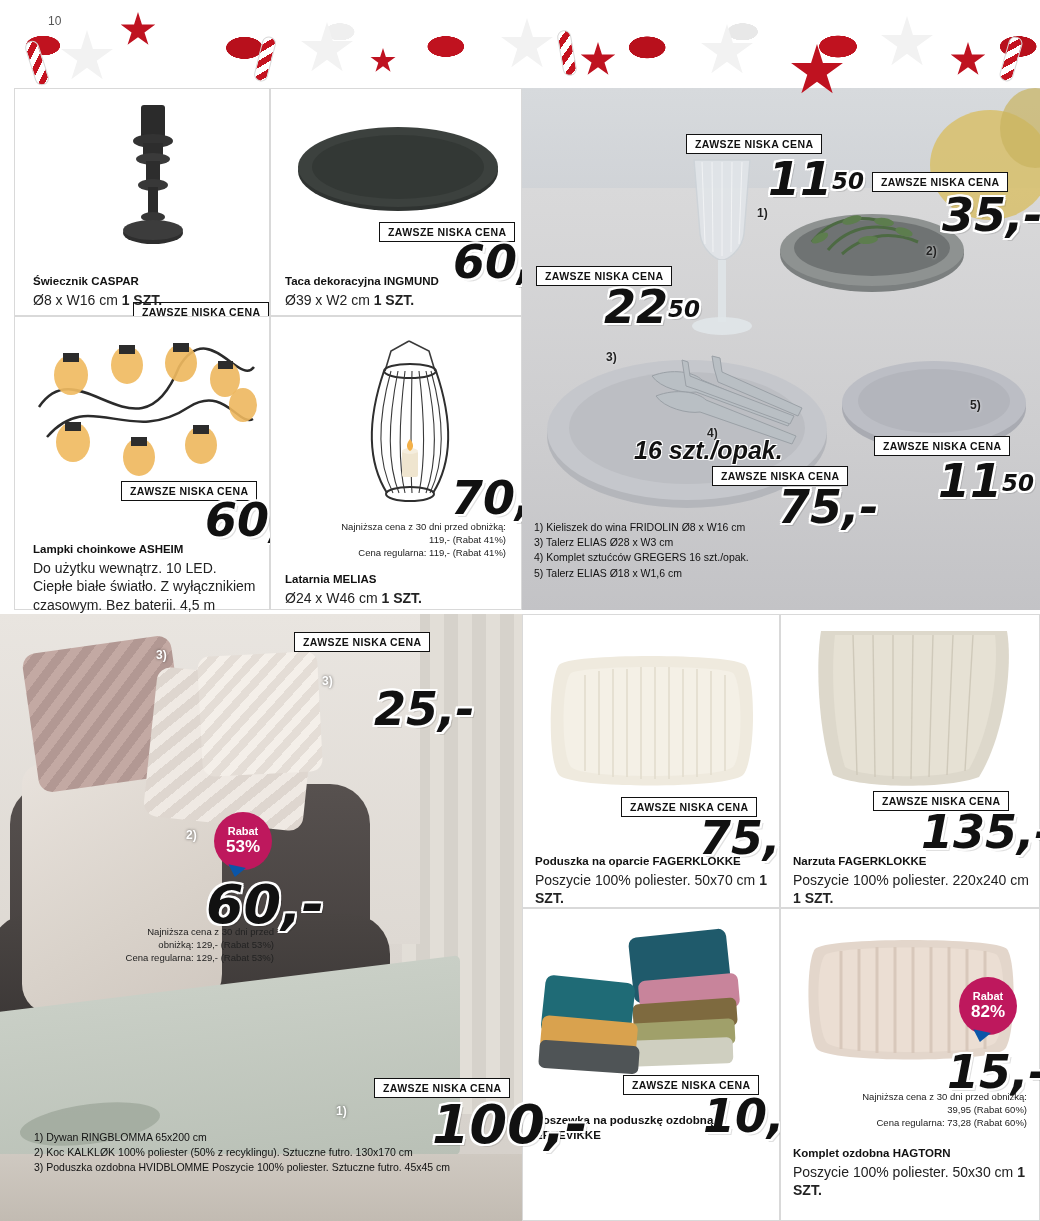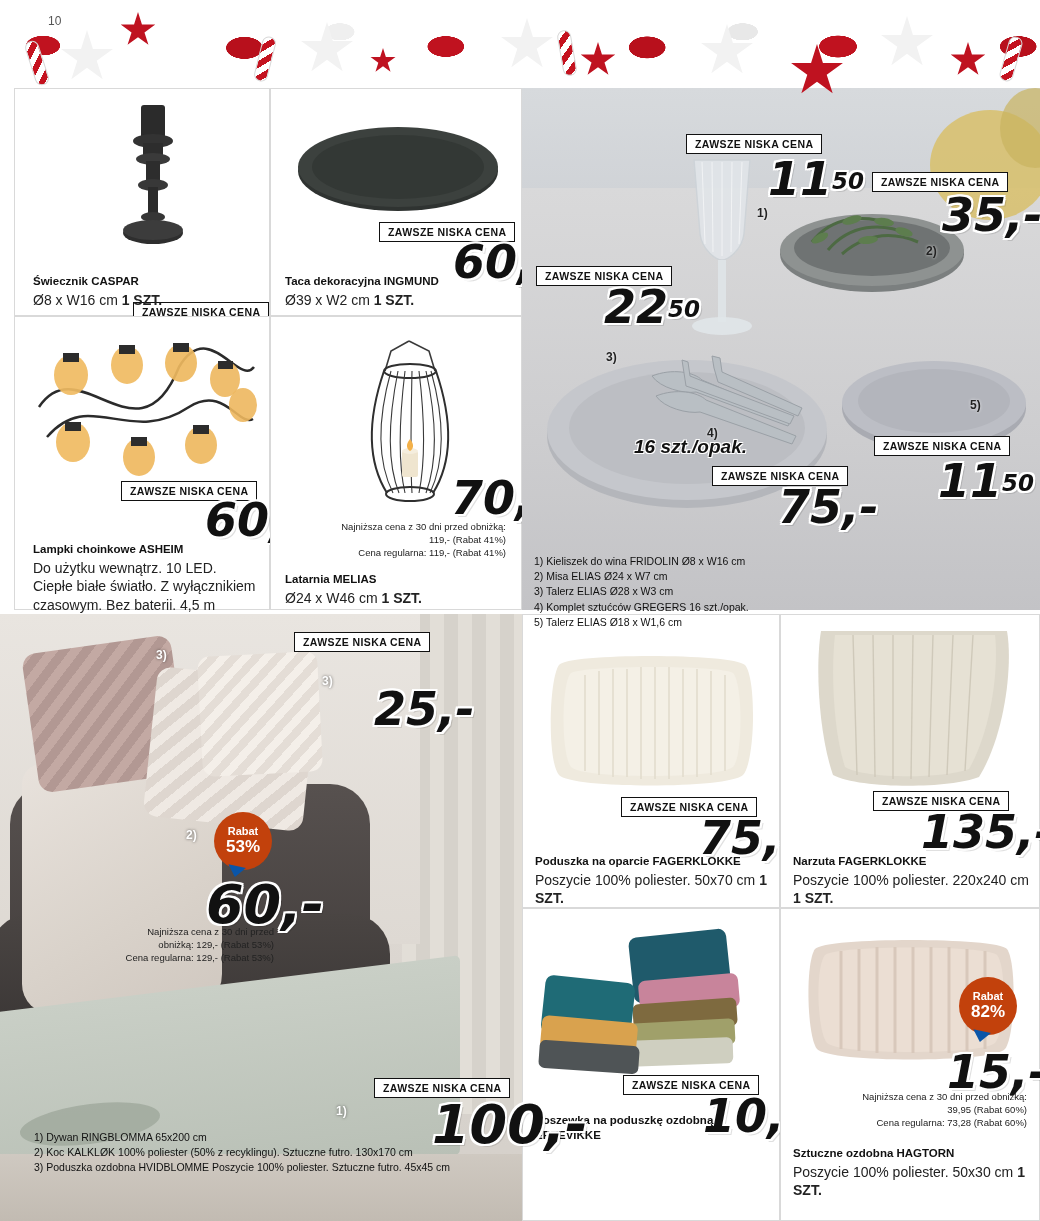--- a/index.html
+++ b/index.html
@@ -99,21 +99,21 @@
   .price .int { font-size: 46px; }
   .price .sup { font-size: 23px; vertical-align: super; }
   .price .dash { font-size: 46px; }
   .price.big .int { font-size: 54px; }
   .price.big .dash { font-size: 54px; }
 
   
   .rabat {
     width: 58px; height: 58px;
     border-radius: 50%;
-    background: #c2410c;
+    background: #be185d;
     color: #fff;
     display: flex; flex-direction: column;
     align-items: center; justify-content: center;
     font-size: 11px; font-weight: bold;
     line-height: 1.05;
     position: relative;
   }
   .rabat .pct { font-size: 17px; }
   .rabat:after {
     content: "";
@@ -139,21 +139,21 @@
     text-shadow: 0 0 3px rgba(0,0,0,.6);
   }
   .numtag.dark { color: #222; text-shadow: 0 0 3px rgba(255,255,255,.8); }
 
   
   .photo { position: absolute; overflow: hidden; }
 
   .legend { font-size: 10.5px; line-height: 1.45; color: #111; }
 
   .sixteen {
-    font-size: 19px; font-weight: bold; font-style: italic; color: #111;
+    font-size: 25px; font-weight: bold; font-style: italic; color: #111;
     text-shadow: 1px 1px 0 #fff, -1px -1px 0 #fff, 1px -1px 0 #fff, -1px 1px 0 #fff;
   }
 </style>
 </head>
 <body>
 
 <div class="page-num">10</div>
 
 <div class="garland">
   <div class="band"></div>
@@ -371,23 +371,22 @@
 <div class="znc" style="position:absolute; left:712px; top:466px; z-index:10;">ZAWSZE NISKA CENA</div>
 <div class="price" style="position:absolute; left:778px; top:486px; z-index:10;">
   <span class="int">75</span><span class="dash">,-</span>
 </div>
 
 <div class="znc" style="position:absolute; left:874px; top:436px; z-index:10;">ZAWSZE NISKA CENA</div>
 <div class="price" style="position:absolute; left:938px; top:460px; z-index:10;">
   <span class="int">11</span><span class="sup">50</span>
 </div>
 
-<div class="legend" style="position:absolute; left:534px; top:554px; width:400px; z-index:11;">
+<div class="legend" style="position:absolute; left:534px; top:520px; width:400px; z-index:11;">
   <div>1) Kieliszek do wina FRIDOLIN Ø8 x W16 cm</div>
-  <div>2) Misa ELIAS Ø24 x W7 cm</div>
   <div>3) Talerz ELIAS Ø28 x W3 cm</div>
   <div>4) Komplet sztućców GREGERS 16 szt./opak.</div>
   <div>5) Talerz ELIAS Ø18 x W1,6 cm</div>
 </div>
 
 <div class="photo" style="left:0px; top:614px; width:522px; height:607px; background:linear-gradient(180deg,#e7e3de 0%,#ded9d3 40%,#d4cfc9 100%);">
 
   <div style="position:absolute; right:0; top:0; width:120px; height:500px; background:repeating-linear-gradient(90deg,#e2ded7 0 14px,#d6d2cb 14px 28px);"></div>
 
   <div style="position:absolute; left:0; top:0; width:420px; height:330px; background:linear-gradient(180deg,#e9e5e0,#ded9d3);"></div>
@@ -534,18 +533,18 @@
     <span class="pct">82%</span>
   </div>
   <div class="price" style="position:absolute; left:166px; top:142px;">
     <span class="int">15</span><span class="dash">,-</span>
   </div>
   <div class="legal" style="position:absolute; left:14px; top:182px; width:232px;">
     <div>Najniższa cena z 30 dni przed obniżką:</div>
     <div>39,95 (Rabat 60%)</div>
     <div>Cena regularna: 73,28 (Rabat 60%)</div>
   </div>
-  <div class="prod-name" style="position:absolute; left:12px; top:238px;">Sztuczne ozdobna HAGTORN</div>
+  <div class="prod-name" style="position:absolute; left:12px; top:238px;">Komplet ozdobna HAGTORN</div>
   <div class="prod-desc" style="position:absolute; left:12px; top:254px; width:244px;">
     <span>Poszycie 100% poliester. 50x30 cm</span>
     <b>1 SZT.</b>
   </div>
 </div>
 
 </body></html>

